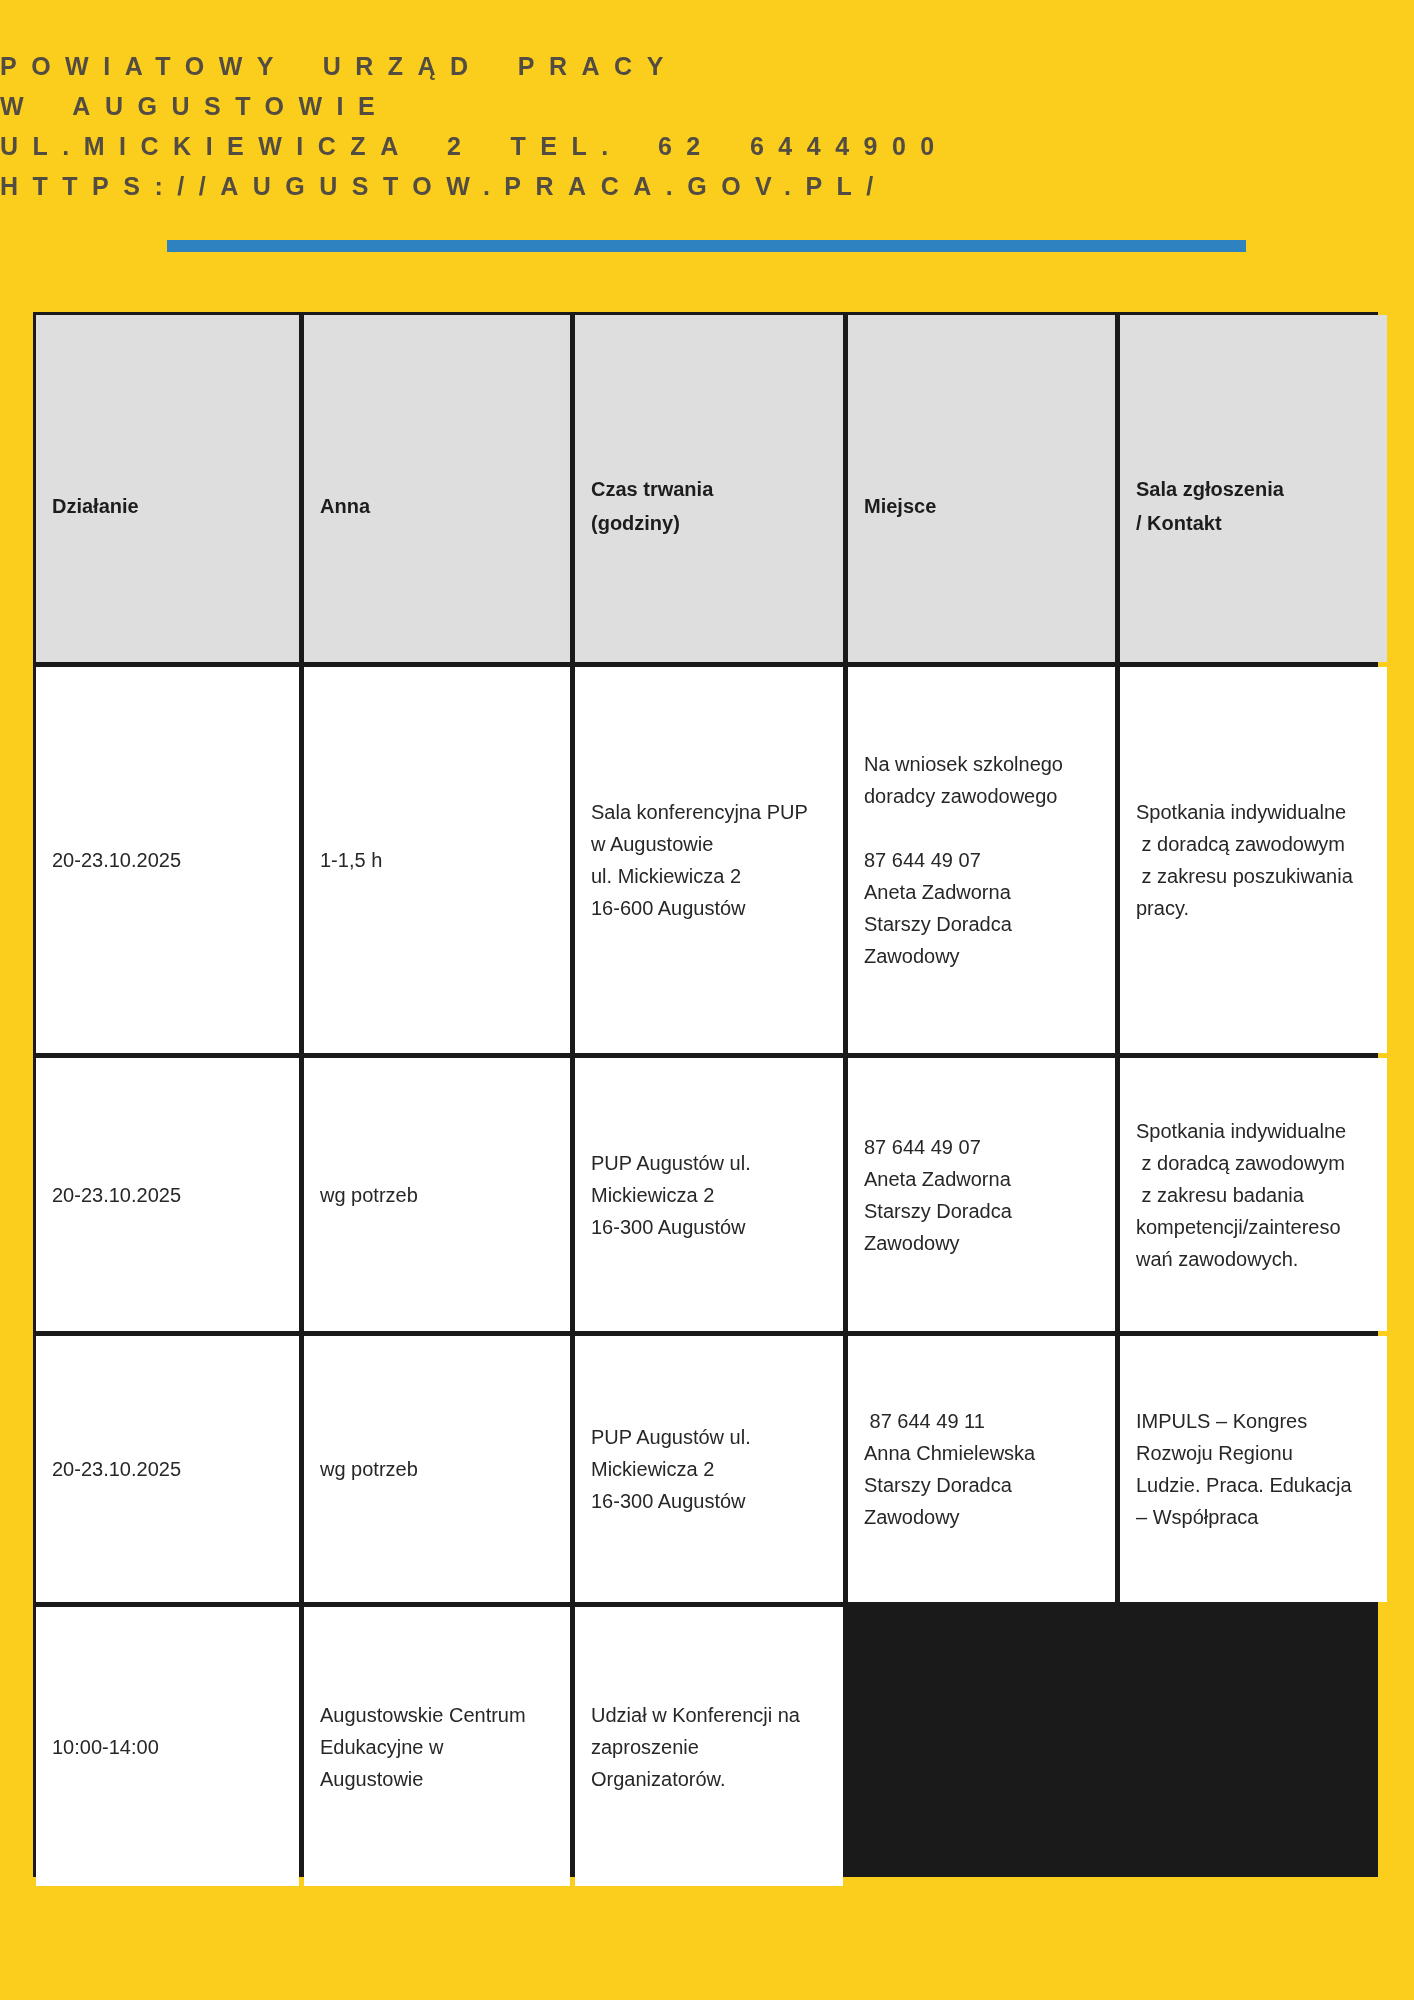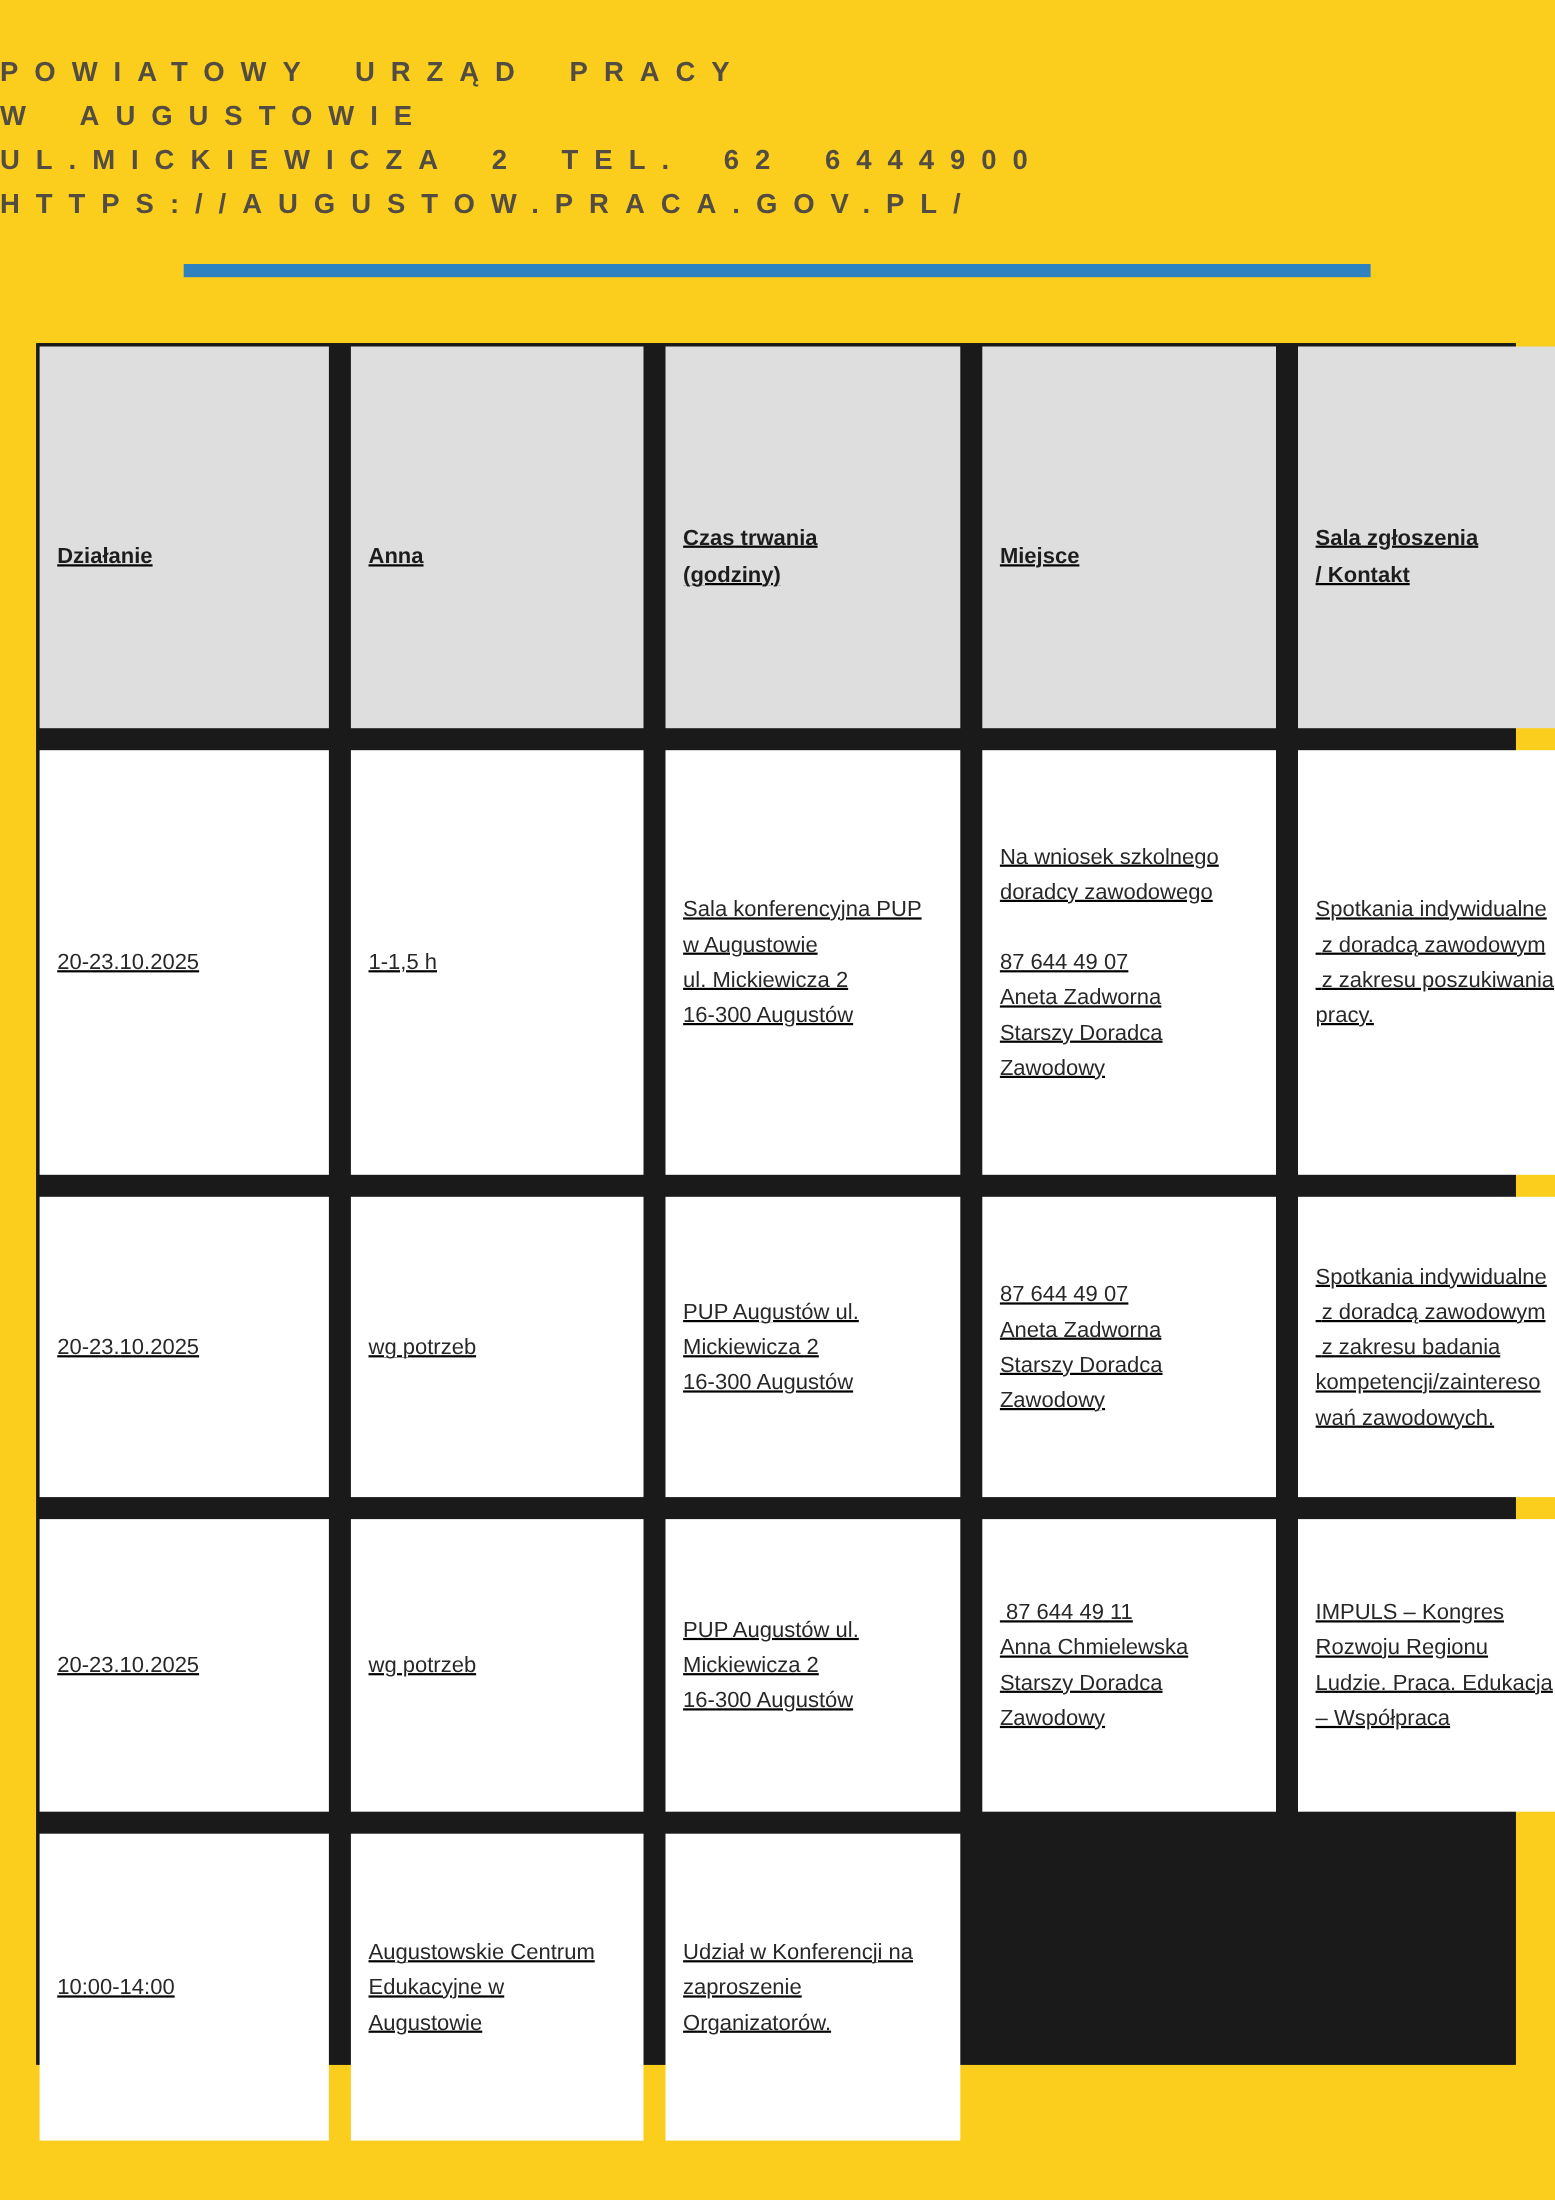--- a/index.html
+++ b/index.html
@@ -37,24 +37,23 @@
 
   
   .table {
     position: absolute;
     left: 33px; top: 312px;
     width: 1345px; height: 1565px;
     box-sizing: border-box;
     display: grid;
     grid-template-columns: 263px 266px 268px 267px 267px;
     grid-template-rows: 347px 386px 273px 266px 279px;
-    gap: 20px;
+    gap: 5px;
     background: var(--border, #1A1A1A);
     border: 3px solid var(--border, #1A1A1A);
-    text-decoration: underline;
   }
   .cell {
     background: var(--cell_bg, #FFFFFF);
     display: flex;
     align-items: center;
     box-sizing: border-box;
     padding: 0 16px;
     font-size: 20px;
     line-height: 32px;
     color: var(--text, #272727);
@@ -97,21 +96,21 @@
 (godziny)</div>
     <div class="cell head">Miejsce</div>
     <div class="cell head">Sala zgłoszenia
 / Kontakt</div>
 
     <div class="cell">20-23.10.2025</div>
     <div class="cell">1-1,5 h</div>
     <div class="cell">Sala konferencyjna PUP
 w Augustowie
 ul. Mickiewicza 2
-16-300 Augustów</div>
+16-600 Augustów</div>
     <div class="cell">Na wniosek szkolnego
 doradcy zawodowego
 
 87 644 49 07
 Aneta Zadworna
 Starszy Doradca
 Zawodowy</div>
 
     <div class="cell">Spotkania indywidualne
  z doradcą zawodowym

